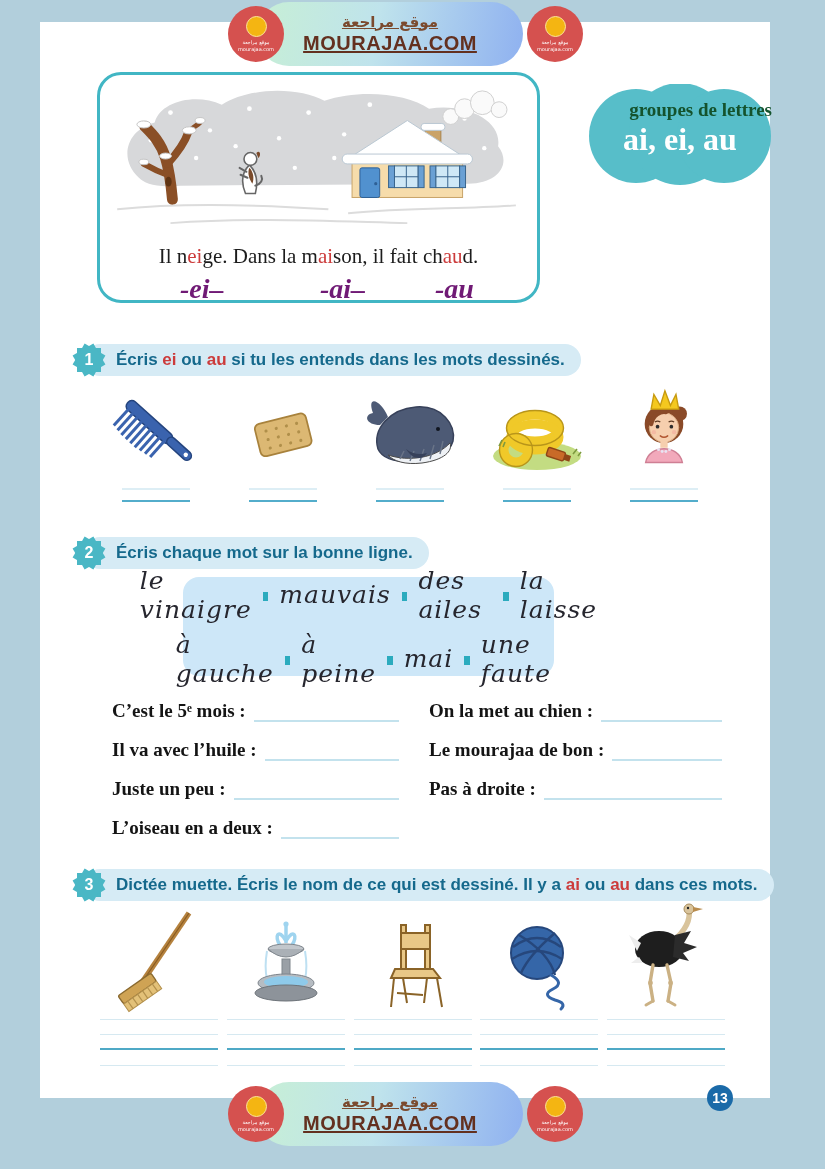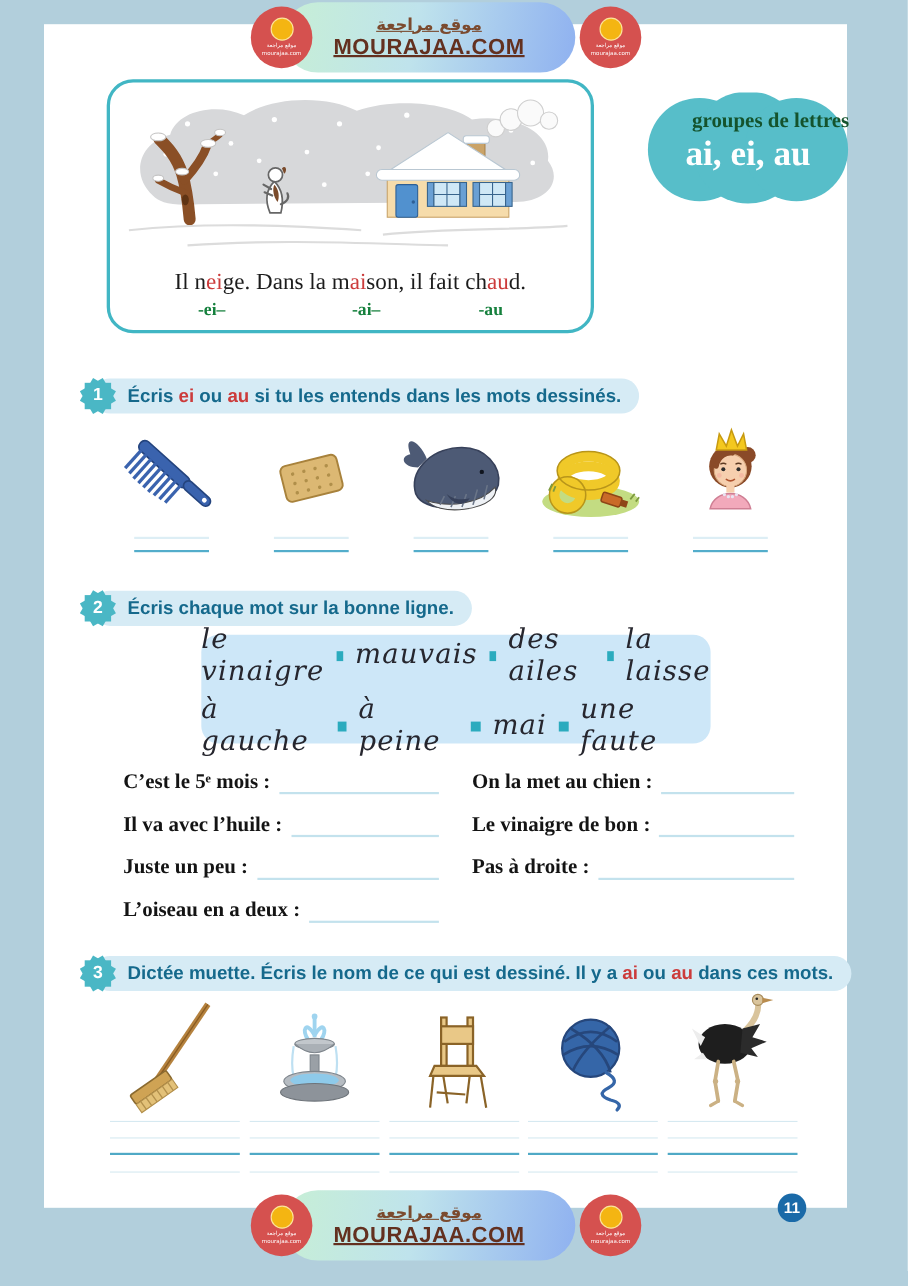--- a/index.html
+++ b/index.html
@@ -23,21 +23,21 @@
   .page-num{position:absolute;left:707px;top:1085px;width:26px;height:26px;border-radius:50%;background:#1a6aa8;
     color:#fff;font:bold 14px "Liberation Sans",sans-serif;display:flex;align-items:center;justify-content:center;z-index:6;}
 
   
   .intro-box{position:absolute;left:97px;top:72px;width:443px;height:231px;background:#fff;
     border:3px solid #41b6c4;border-radius:24px;box-sizing:border-box;z-index:2;}
   .scene{position:absolute;left:10px;top:8px;}
   .caption{position:absolute;left:0;top:169px;width:100%;text-align:center;font-size:21px;color:#1c1c1c;}
   .caption .red{color:#cc3b3b;}
   .sounds{position:absolute;top:198px;left:0;width:100%;height:24px;}
-  .sound{position:absolute;font-weight:bold;font-size:16px;color:#15803d;}
+  .sound{position:absolute;font-weight:bold;font-size:28px;color:#701a75;font-style:italic;}
   .sound.s0{left:80px;} .sound.s1{left:220px;} .sound.s2{left:335px;}
 
   
   .lesson-badge{position:absolute;left:588px;top:84px;width:184px;height:103px;z-index:3;}
   .lesson-badge svg{position:absolute;left:0;top:0;}
   .badge-sub{position:absolute;left:0;top:15px;width:100%;text-align:right;color:#14532d;
     font-weight:bold;font-size:19px;}
   .badge-title{position:absolute;left:0;top:37px;width:100%;text-align:center;color:#fff;
     font-weight:bold;font-size:32px;}
 
@@ -54,21 +54,21 @@
 
   
   .ex1-row{position:absolute;left:100px;top:383px;width:620px;height:102px;display:flex;justify-content:space-between;}
   .ex1-row .pic{width:112px;display:flex;align-items:center;justify-content:center;}
   .ex1-lines{position:absolute;left:100px;top:488px;width:620px;display:flex;justify-content:space-between;}
   .ans{width:112px;box-sizing:border-box;padding:0 22px;}
   .ans .l1{height:2px;background:#ddeef5;}
   .ans .l2{height:2px;background:#53adcb;margin-top:10px;}
 
   
-  .word-box{position:absolute;left:183px;top:577px;width:463px;height:99px;background:#cde7f8;border-radius:16px;
+  .word-box{position:absolute;left:183px;top:577px;width:371px;height:99px;background:#cde7f8;border-radius:16px;
     display:flex;flex-direction:column;align-items:center;justify-content:center;row-gap:6px;z-index:2;}
   .word-line{font-family:"DejaVu Serif",serif;font-style:italic;font-size:25px;color:#26262e;letter-spacing:1px;
     display:flex;align-items:center;}
   .word-line .bullet{display:inline-block;width:9px;height:9px;background:#2babbe;margin:4px 11px 0 11px;}
   .fills{position:absolute;left:112px;top:700px;width:610px;display:grid;
     grid-template-columns:287px 293px;column-gap:30px;row-gap:17px;}
   .fill{display:flex;align-items:flex-end;height:22px;font-weight:bold;}
   .fill .lbl{font-size:19px;color:#141414;white-space:nowrap;}
   .fill .line{flex:1;border-bottom:2px solid #c3e2ed;margin-left:8px;height:18px;}
 
@@ -376,21 +376,21 @@
     </div>
     <div class="fill">
       <span class="lbl">On la met au chien :</span>
       <span class="line"></span>
     </div>
     <div class="fill">
       <span class="lbl">Il va avec l’huile :</span>
       <span class="line"></span>
     </div>
     <div class="fill">
-      <span class="lbl">Le vinaigre de bon :</span>
+      <span class="lbl">Le mourajaa de bon :</span>
       <span class="line"></span>
     </div>
     <div class="fill">
       <span class="lbl">Juste un peu :</span>
       <span class="line"></span>
     </div>
     <div class="fill">
       <span class="lbl">Pas à droite :</span>
       <span class="line"></span>
     </div>
@@ -541,14 +541,14 @@
     <div class="brand-arabic">موقع مراجعة</div>
     <div class="brand-domain">MOURAJAA.COM</div>
   </div>
   <div class="logo-circle" style="left:527px;top:1086px;">
     <div class="logo-sun"></div>
     <div class="logo-txt">
       <div>موقع مراجعة</div>
       <div>mourajaa.com</div>
     </div>
   </div>
-  <div class="page-num">11</div>
+  <div class="page-num">13</div>
 </div>
 
 </body></html>

